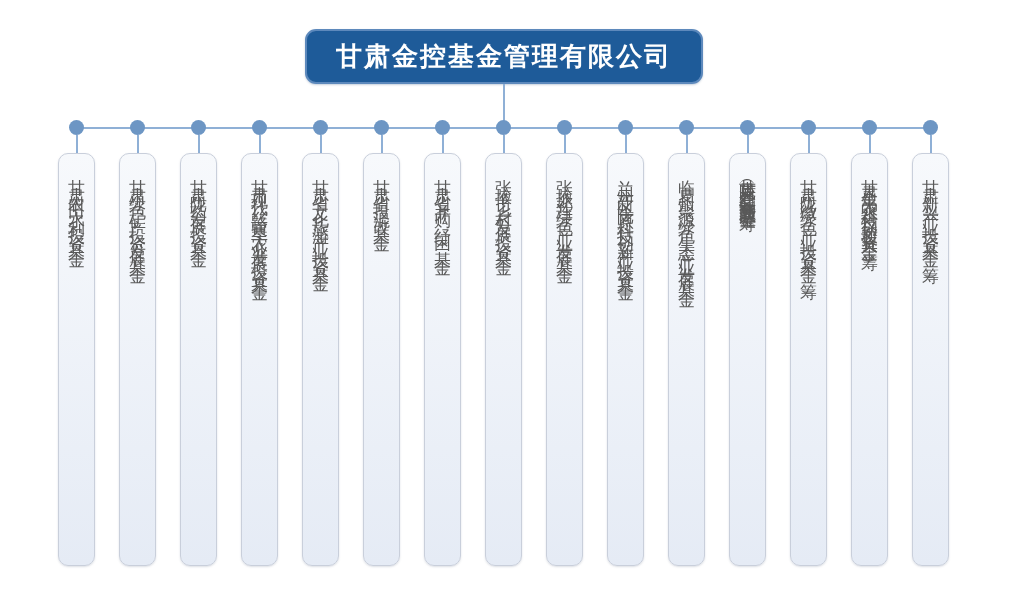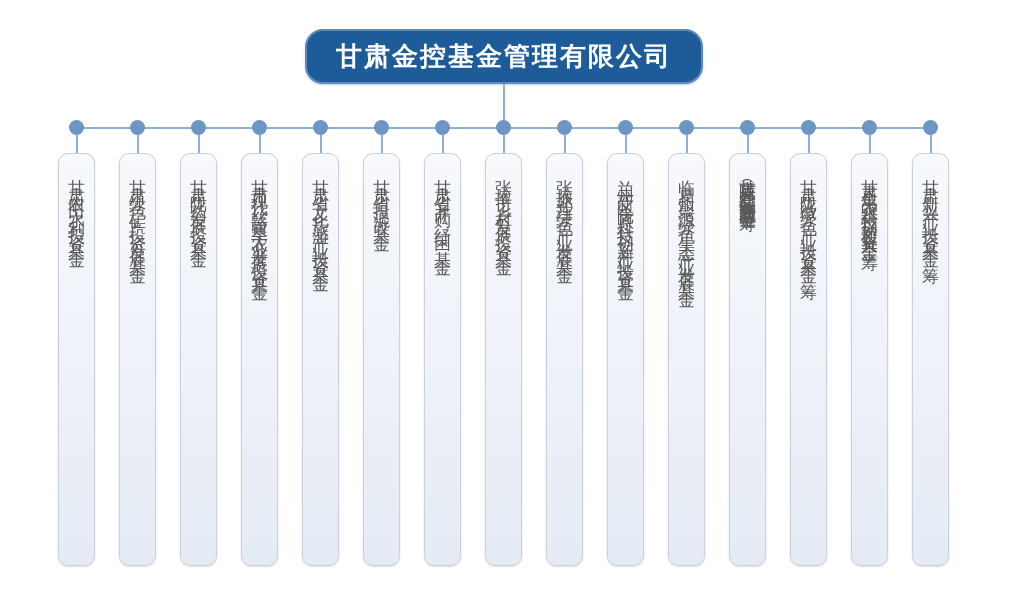--- a/index.html
+++ b/index.html
@@ -19,21 +19,21 @@
   
   .root-box {
     position: absolute;
     left: 305px;
     top: 29px;
     width: 398px;
     height: 55px;
     box-sizing: border-box;
     background: var(--root_fill, #1E5B99);
     border: 2px solid var(--root_border, #5D89BC);
-    border-radius: 18px;
+    border-radius: 11px;
     display: flex;
     align-items: center;
     justify-content: center;
     box-shadow: 0 1px 2px rgba(30,70,120,0.25);
   }
   .root-box span {
     color: var(--root_text, #FFFFFF);
     font-size: 26px;
     font-weight: bold;
     letter-spacing: 2px;

